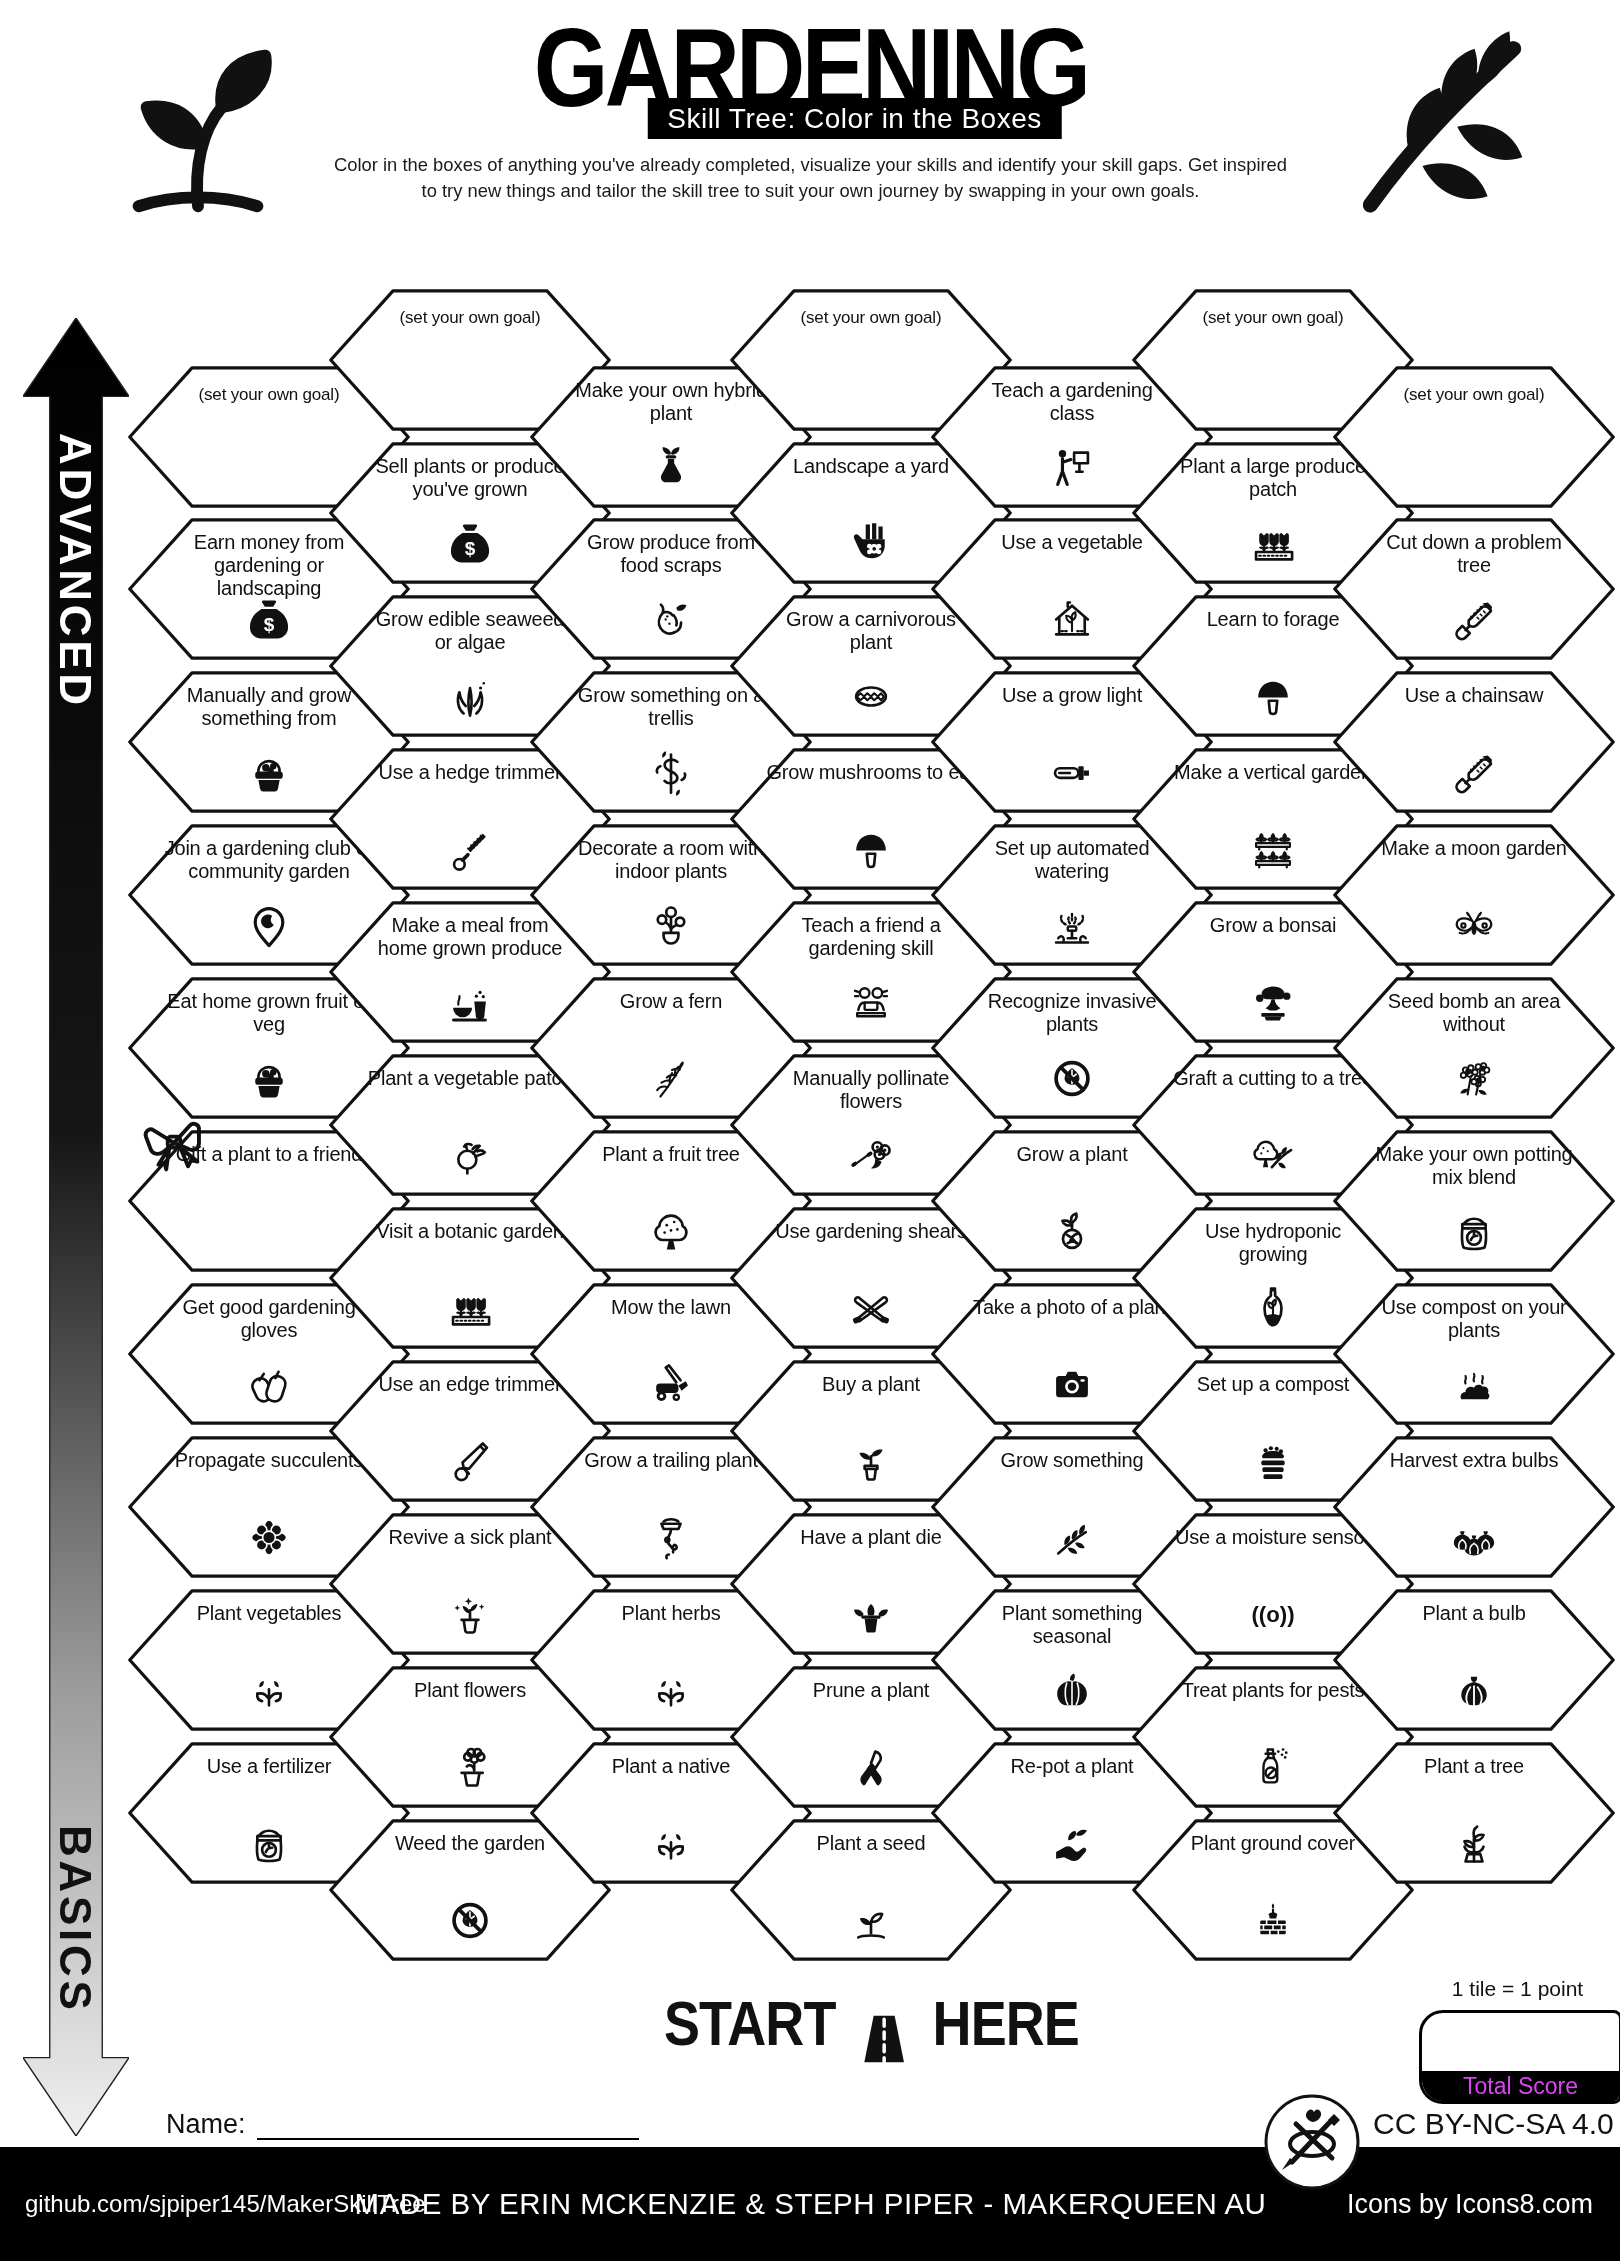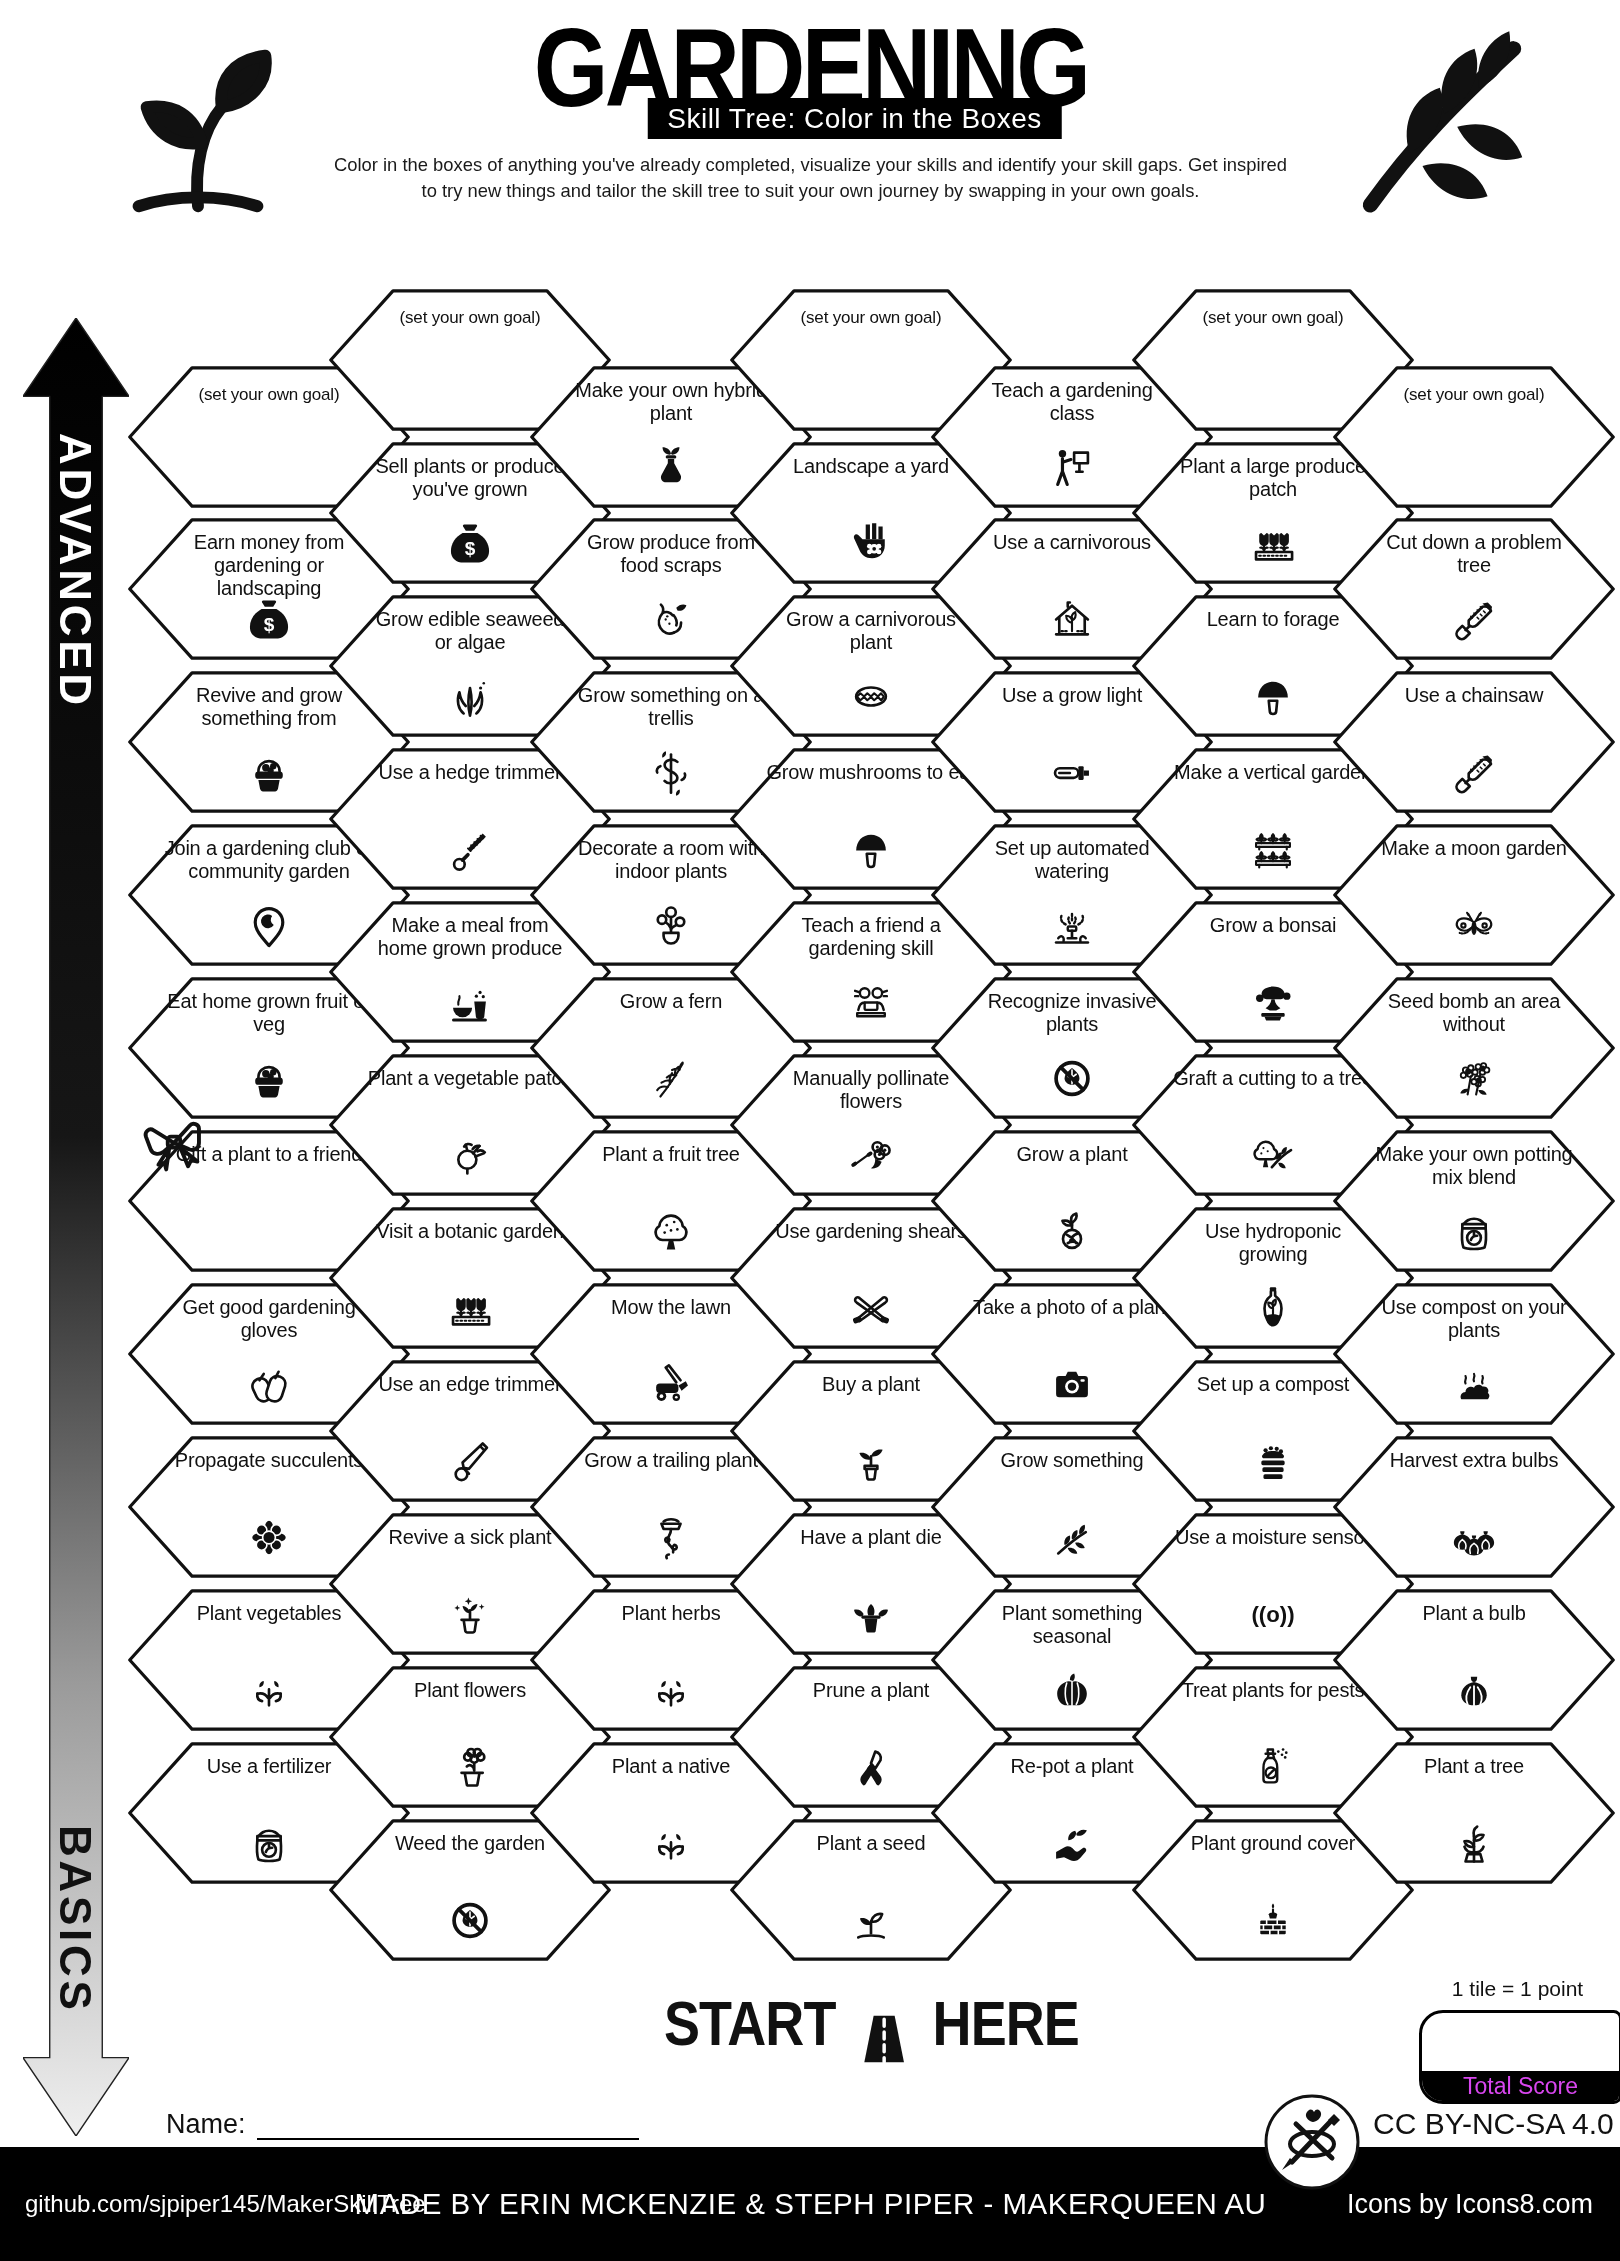--- a/index.html
+++ b/index.html
@@ -116,21 +116,21 @@
       <div class="hex-icon"><svg viewBox="0 0 100 100" width="100%" height="100%" fill="none" stroke="#111" stroke-width="5" stroke-linecap="round" stroke-linejoin="round">
             <path fill="#111" stroke="none" d="M39 14h22c2 0 3 2 2 4l-5 8H42l-5-8c-1-2 0-4 2-4z"></path>
             <path fill="#111" stroke="none" d="M36 30h28c14 8 22 20 22 34 0 14-10 22-24 22H38c-14 0-24-8-24-22 0-14 8-26 22-34z"></path>
             <text x="50" y="72" font-size="36" font-weight="bold" fill="#fff" stroke="none" text-anchor="middle" font-family="Liberation Sans, sans-serif">$</text>
           </svg></div>
     </div>
       <div class="hex" style="left: 127px; top: 670px;">
       <svg class="hex-shape" viewBox="0 0 616 312">
         <polygon points="6,156 141,6 475,6 610,156 475,306 141,306" fill="#fff" stroke="#111" stroke-width="7" stroke-linejoin="round"></polygon>
       </svg>
-      <div class="hex-label">Revive and grow something from</div>
+      <div class="hex-label">Manually and grow something from</div>
       <div class="hex-icon"><svg viewBox="0 0 100 100" width="100%" height="100%" fill="none" stroke="#111" stroke-width="5" stroke-linecap="round" stroke-linejoin="round">
             <path d="M30 48c0-26 40-26 40 0" fill="none"></path>
             <circle cx="44" cy="41" r="7" fill="#111" stroke="none"></circle>
             <circle cx="58" cy="38" r="6" fill="#111" stroke="none"></circle>
             <circle cx="53" cy="46" r="6" fill="#111" stroke="none"></circle>
             <rect x="24" y="48" width="52" height="14" rx="6" fill="#111" stroke="none"></rect>
             <path fill="#111" stroke="none" d="M30 64h40l-3 16c-1 4-4 6-8 6H41c-4 0-7-2-8-6z"></path>
           </svg></div>
     </div>
       <div class="hex" style="left: 127px; top: 823px;">
@@ -657,21 +657,21 @@
       <div class="hex-icon"><svg viewBox="0 0 100 100" width="100%" height="100%" fill="none" stroke="#111" stroke-width="5" stroke-linecap="round" stroke-linejoin="round">
             <circle cx="32" cy="24" r="7" fill="#111" stroke="none"></circle>
             <path d="M32 33v24M32 40l16-5M32 57l-9 25M32 57l9 25" fill="none" stroke-width="6"></path>
             <path d="M54 22h26v20H54zM64 42v16M58 58h12" fill="none"></path>
           </svg></div>
     </div>
       <div class="hex" style="left: 930px; top: 517px;">
       <svg class="hex-shape" viewBox="0 0 616 312">
         <polygon points="6,156 141,6 475,6 610,156 475,306 141,306" fill="#fff" stroke="#111" stroke-width="7" stroke-linejoin="round"></polygon>
       </svg>
-      <div class="hex-label">Use a carnivorous</div>
+      <div class="hex-label">Use a vegetable</div>
       <div class="hex-icon"><svg viewBox="0 0 100 100" width="100%" height="100%" fill="none" stroke="#111" stroke-width="5" stroke-linecap="round" stroke-linejoin="round">
             <g fill="none">
               <path d="M20 50 50 24l30 26"></path>
               <path d="M26 46v32M74 46v32M20 78h60"></path>
               <path d="M50 72V46M50 56c-6-1-11-6-11-13 7 0 11 5 11 9M50 52c6-3 8-9 6-16-6 3-8 9-6 13" stroke-width="4"></path>
               <path d="M30 72h10M60 72h10" stroke-width="4" stroke-dasharray="3 4"></path>
               <path d="M42 26v-8h4"></path>
             </g>
           </svg></div>
     </div>

